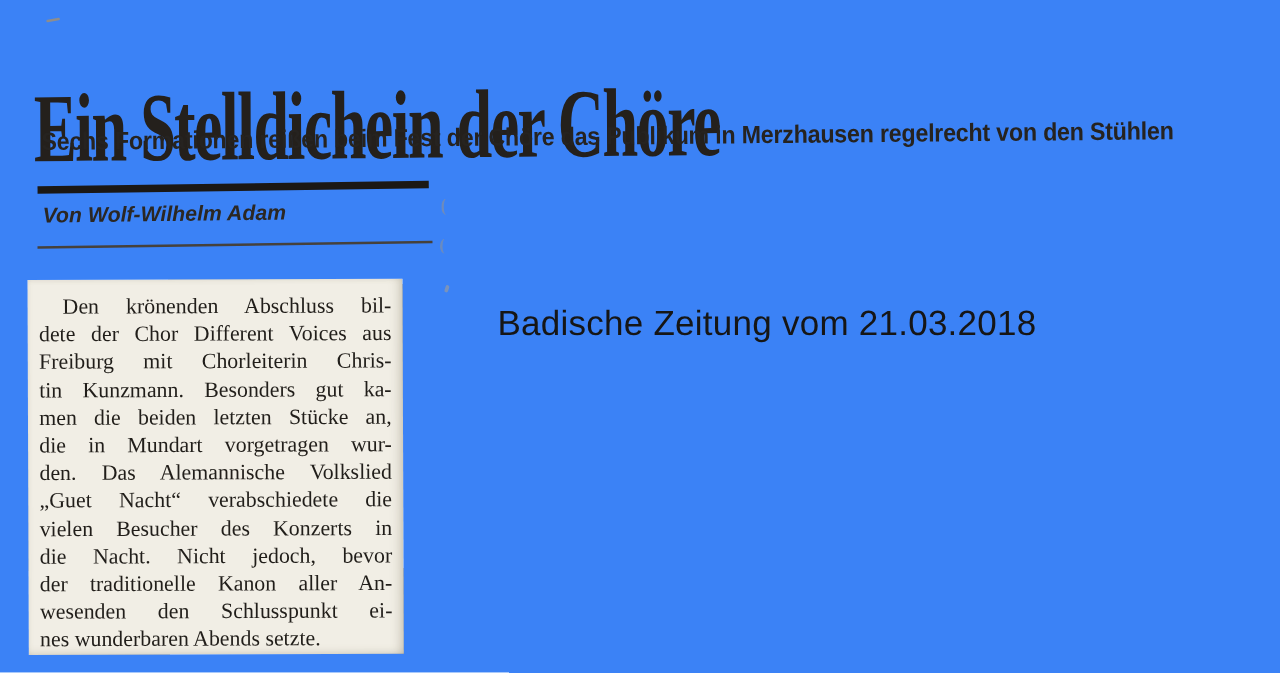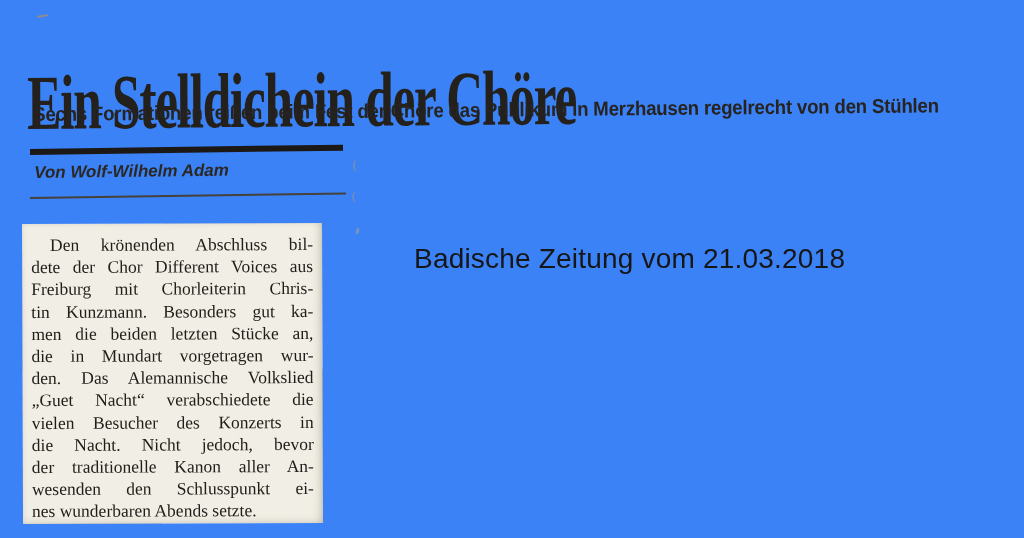--- a/index.html
+++ b/index.html
@@ -105,21 +105,21 @@
   }
   .body-line.first {
     padding-left: 19px;
   }
   .body-line.last {
     text-align-last: left;
   }
   
   .source-note {
     position: absolute;
-    left: 414px;
+    left: 398px;
     top: 243px;
     font-family: "Liberation Sans", sans-serif;
     font-size: 28px;
     letter-spacing: 0.2px;
     color: #161616;
     white-space: nowrap;
   }
   
   .artifact { position: absolute; pointer-events: none; }
   .artifact-dash {

